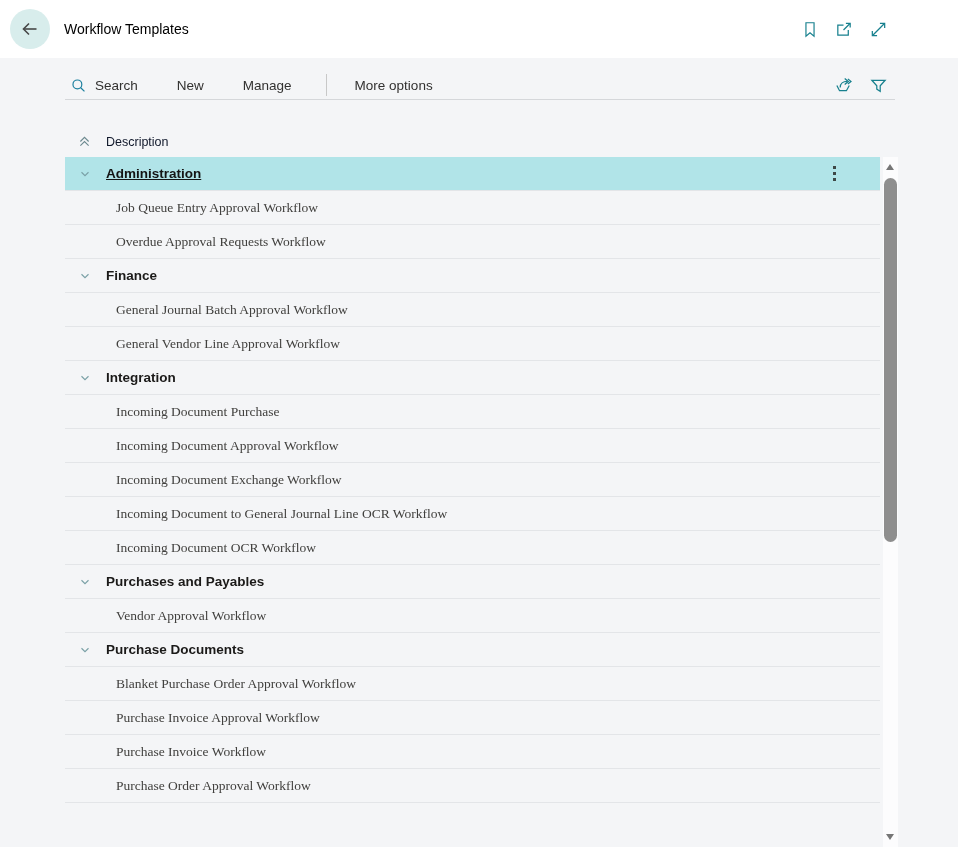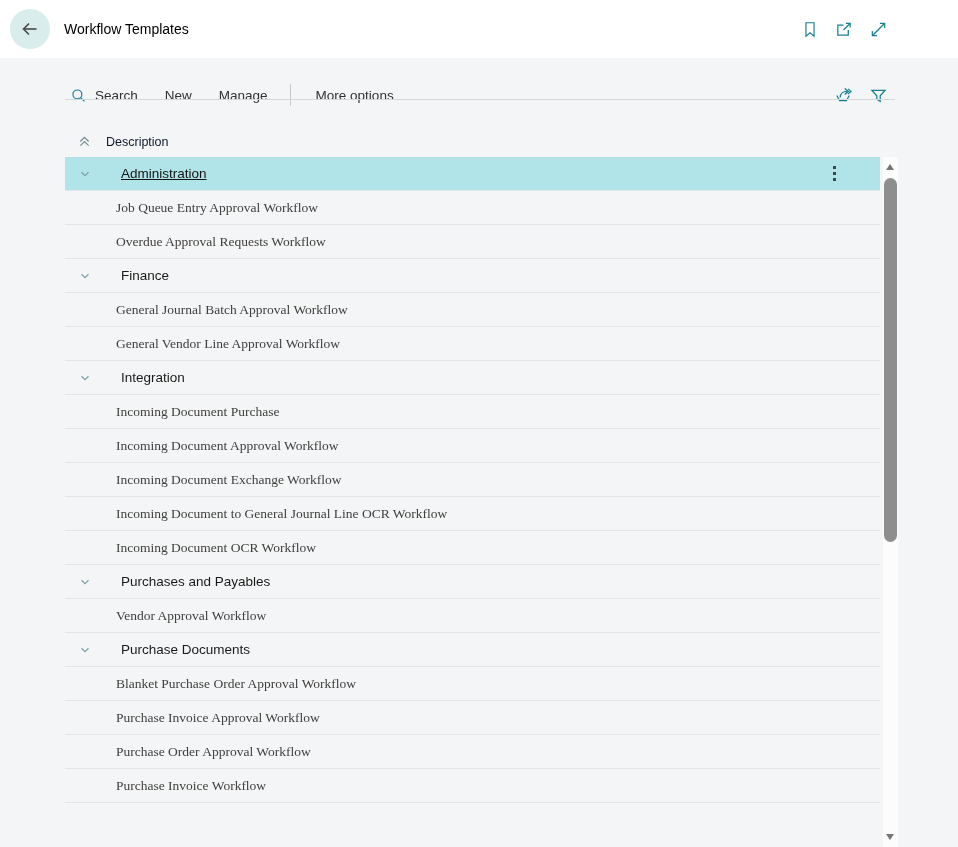--- a/index.html
+++ b/index.html
@@ -30,32 +30,32 @@
     position: absolute; right: 70px; top: 0; height: 58px;
     display: flex; align-items: center; gap: 15px;
   }
   .icon-btn {
     background: none; border: none; padding: 0; cursor: pointer;
     display: flex; align-items: center; justify-content: center;
   }
 
   
   .toolbar {
-    position: absolute; top: 74px; left: 10px; width: 948px; height: 42px;
+    position: absolute; top: 64px; left: 10px; width: 948px; height: 42px;
     display: flex; align-items: center; padding-left: 60px;
-    font-size: 13.5px; color: #323130;
+    font-size: 13.5px; color: #323130; gap: 12px;
   }
   .toolbar .tb-item {
     background: none; border: none; font: inherit; color: #323130;
     margin-right: 27px; cursor: pointer; padding: 0;
     display: flex; align-items: center;
   }
   .toolbar .tb-item .mag { margin-right: 8px; display: flex; }
   .tb-divider { width: 1px; height: 22px; background: #c8c8c8; margin: 0 5px 0 -5px; }
-  .tb-more { color: #8a8886; margin-left: 20px; }
+  .tb-more { color: #8a8886; margin-left: 11px; }
   .toolbar-right {
     position: absolute; right: 70px; top: 0; height: 42px;
     display: flex; align-items: center; gap: 14px;
   }
   .toolbar-underline {
     position: absolute; top: 99px; left: 65px; width: 830px; height: 1px;
     background: #d5d7da;
   }
 
   
@@ -69,21 +69,21 @@
   .table-body {
     position: absolute; top: 157px; left: 65px; width: 815px; height: 690px;
     overflow: hidden;
   }
   .row {
     height: 34px; border-bottom: 1px solid #e3e5e8;
     display: flex; align-items: center;
     font-size: 13.5px; color: #41403e; cursor: pointer;
   }
   .row .chev { width: 14px; margin-left: 13px; display: flex; }
-  .row.group .label { margin-left: 29px; font-weight: normal; color: #1b1a19; }
+  .row.group .label { margin-left: 14px; font-weight: bold; color: #1b1a19; }
   .row.item  .label { margin-left: 51px; font-family: Liberation Serif, serif; }
   .row.selected { background: #b1e4e8; }
   .row.selected .label { text-decoration: underline; color: #141414; }
   .kebab {
     margin-left: auto; margin-right: 40px; background: none; border: none;
     padding: 0 4px; cursor: pointer; display: flex; flex-direction: column; gap: 3px;
   }
   .kebab i { width: 3px; height: 3px; background: #3d4746; display: block; }
 
   
@@ -254,24 +254,24 @@
       </span>
       <span class="label">Purchase Documents</span>
     </div>
     <div class="row item">
       <span class="label">Blanket Purchase Order Approval Workflow</span>
     </div>
     <div class="row item">
       <span class="label">Purchase Invoice Approval Workflow</span>
     </div>
     <div class="row item">
+      <span class="label">Purchase Invoice Workflow</span>
+    </div>
+    <div class="row item">
       <span class="label">Purchase Order Approval Workflow</span>
-    </div>
-    <div class="row item">
-      <span class="label">Purchase Invoice Workflow</span>
     </div>
   </div>
 
 <div class="scrollbar">
   <div class="sb-up"></div>
   <div class="sb-thumb"></div>
   <div class="sb-down"></div>
 </div>
 
 </body></html>

